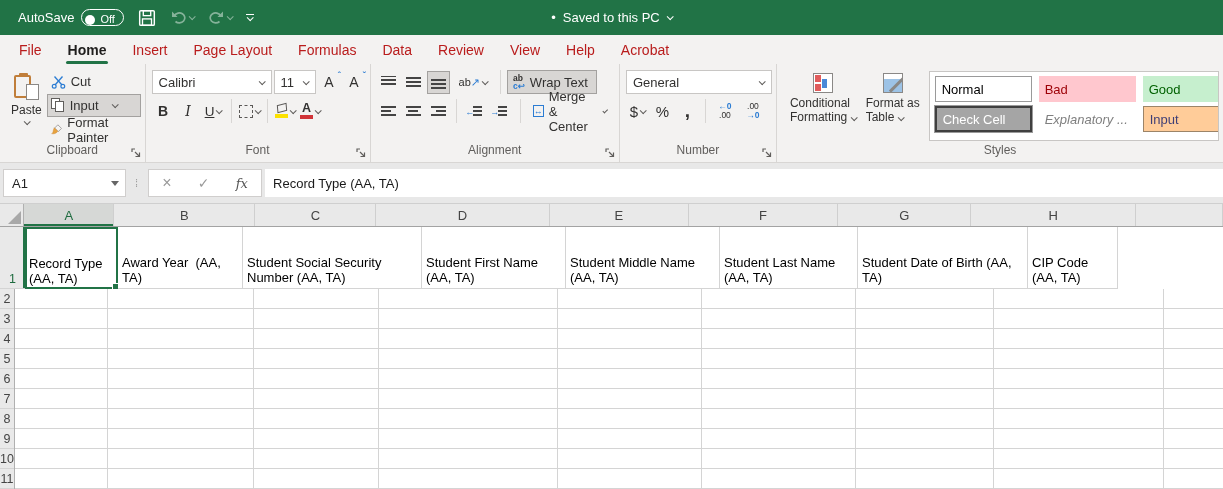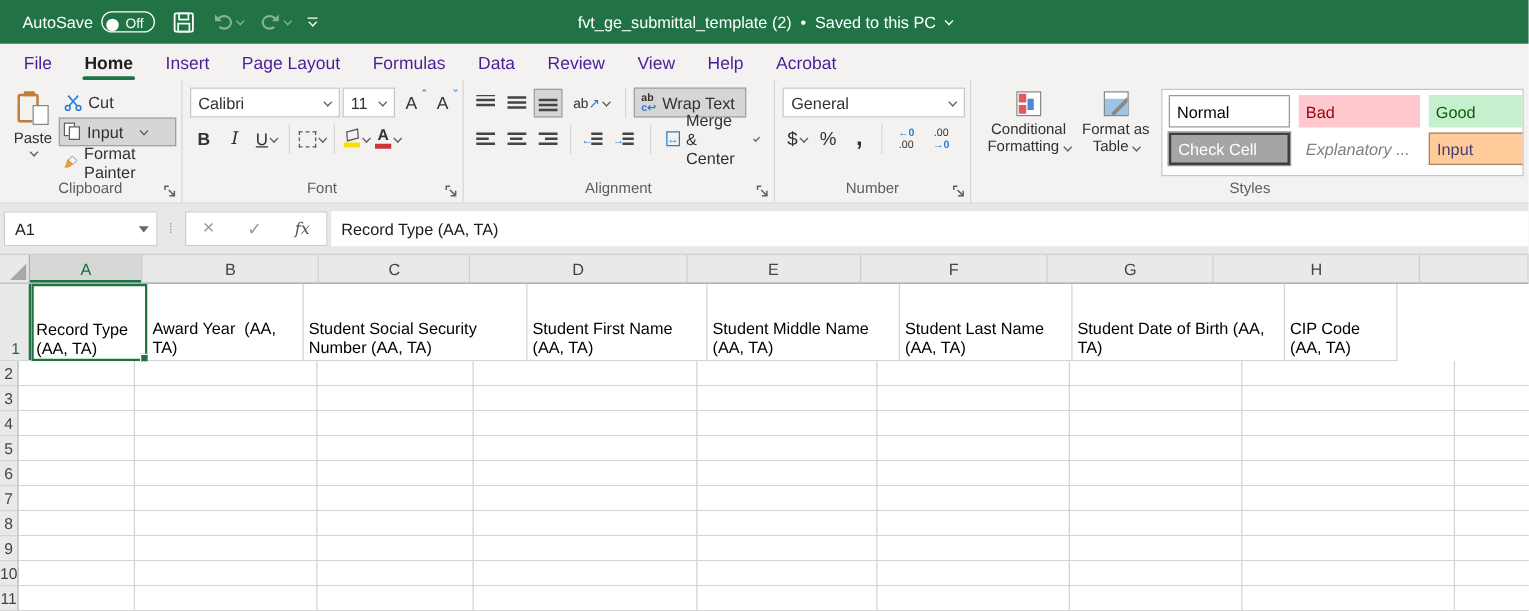--- a/index.html
+++ b/index.html
@@ -16,33 +16,33 @@
   .dim { opacity:.45; }
   .chev { display:inline-block; width:5px; height:5px; border-right:1.4px solid currentColor; border-bottom:1.4px solid currentColor; transform:rotate(45deg) translateY(-1px); }
   .chev.w { color:#fff; }
   .chev.g { color:#605e5c; }
   .qat-custom { display:flex; flex-direction:column; align-items:center; gap:1px; }
   .qat-custom .bar { width:8px; height:1.5px; background:#fff; }
   .title-center { position:absolute; left:0; right:0; top:0; height:35px; display:flex; align-items:center; justify-content:center; gap:7px; font-size:13px; }
 
   
   .menubar { height:29px; background:#f3f2f1; display:flex; align-items:stretch; padding-left:6px; }
-  .mtab { position:relative; display:flex; align-items:center; padding:0 13px; font-size:14px; color:#4c1d95; cursor:pointer; }
+  .mtab { position:relative; display:flex; align-items:center; padding:0 13px; font-size:14px; color:#b91c1c; cursor:pointer; }
   .mtab.active { color:#1f1e1d; font-weight:700; }
   .mtab.active::after { content:""; position:absolute; left:11px; right:11px; bottom:0; height:3px; background:#217346; border-radius:2px; }
 
   
   .ribbon { height:99px; background:#f3f2f1; border-bottom:1px solid #d8d6d4; display:flex; }
   .rgroup { position:relative; display:flex; flex-direction:column; border-right:1px solid #d8d6d4; }
   .rgroup:last-child { border-right:none; }
   .rg-content { flex:1; display:flex; padding:6px 4px 0 6px; }
   .rg-label { height:19px; display:flex; justify-content:center; font-size:12px; color:#605e5c; position:relative; }
   .launcher { position:absolute; right:4px; bottom:4px; cursor:pointer; }
   .bigbtn { display:flex; flex-direction:column; align-items:center; justify-content:flex-start; padding:3px 5px; cursor:pointer; }
-  .bigbtn .blabel { font-size:12px; color:#323130; line-height:14px; text-align:center; margin-top:3px; }
+  .bigbtn .blabel { font-size:12px; color:#323130; line-height:14px; margin-top:3px; }
   .smallrows { display:flex; flex-direction:column; justify-content:flex-start; gap:1px; }
   .sbtn { display:flex; align-items:center; gap:5px; height:23px; padding:0 6px 0 3px; font-size:13px; color:#323130; cursor:pointer; border:1px solid transparent; }
   .sbtn.active, .ibtn.active, .wrapbtn.active { background:#d8d6d4; border:1px solid #a3a19f; }
   .row1, .row2 { display:flex; align-items:center; gap:2px; }
   .row1 { margin-bottom:5px; }
   .combo { background:#fff; border:1px solid #c8c6c4; height:24px; display:flex; align-items:center; font-size:13px; color:#323130; padding-left:6px; cursor:pointer; }
   .combo .chev { margin-left:auto; margin-right:7px; }
   .ibtn { min-width:23px; height:23px; display:flex; align-items:center; justify-content:center; gap:2px; cursor:pointer; border:1px solid transparent; color:#323130; }
   .vsep { width:1px; height:24px; background:#d8d6d4; margin:0 4px; align-self:center; }
   .bold-b { font-weight:700; font-size:14px; }
@@ -111,21 +111,20 @@
   .rncol { width:25px; border-right:1px solid #b0b0b0; background:#e9e9e9; }
   .rn { height:20px; display:flex; align-items:center; justify-content:center; font-size:12.5px; color:#444; border-bottom:1px solid #d4d4d4; cursor:pointer; }
   .strips { flex:1; display:flex; background:repeating-linear-gradient(to bottom, #fff 0 19px, #d4d4d4 19px 20px); }
   .strip { border-right:1px solid #d4d4d4; height:100%; cursor:cell; }
 </style>
 </head>
 <body>
 
 <div class="titlebar">
   <div class="title-center">
-    <span>fvt_ge_submittal_template (2)</span>
     <span>•</span>
     <span>Saved to this PC</span>
     <span class="chev w"></span>
   </div>
   <div class="qat">
     <div class="autosave">
       <span>AutoSave</span>
       <span class="toggle">
         <span class="knob"></span>
         <span>Off</span>

